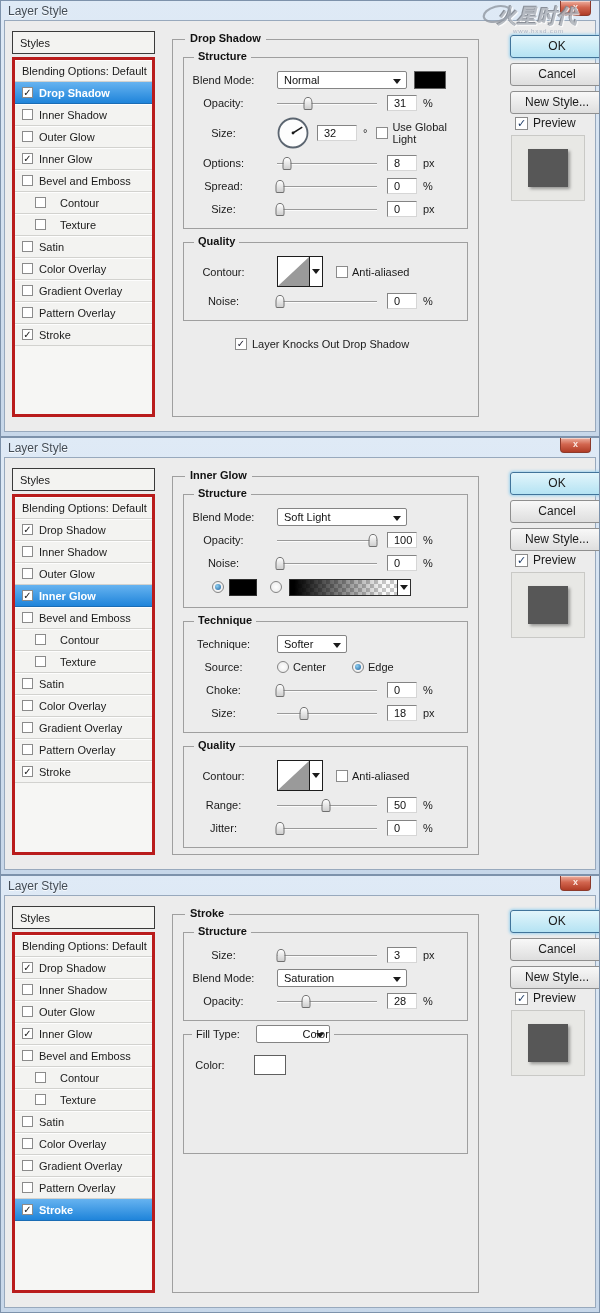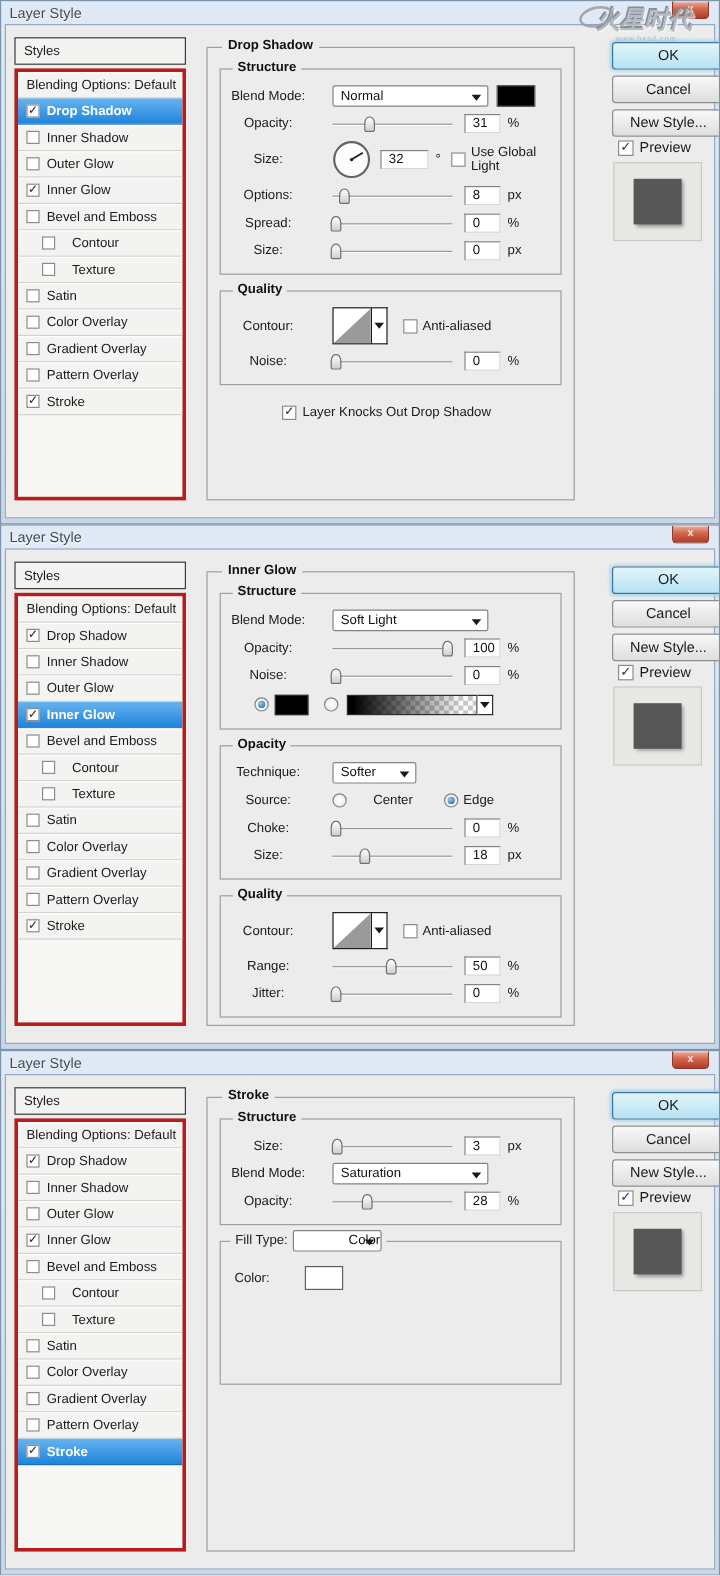--- a/index.html
+++ b/index.html
@@ -42,21 +42,21 @@
     border:1px solid #9f9f9f; }
   .main-legend { position:absolute; top:-8px; left:12px; background:#ececec; padding:0 5px;
     font-size:11px; font-weight:bold; color:#111; }
   .groups { position:absolute; inset:0; padding:17px 10px 0 10px; display:flex; flex-direction:column; }
   .group { position:relative; border:1px solid #9f9f9f; padding:12px 6px 9px 6px;
     display:flex; flex-direction:column; gap:3px; }
   .group + .group, .group + .nogroup, .nogroup + .group { margin-top:13px; }
   .group-legend { position:absolute; top:-8px; left:10px; background:#ececec; padding:0 4px;
     font-size:11px; font-weight:bold; color:#111; }
   .legend-combo { position:absolute; top:-10px; left:8px; background:#ececec; padding:0 4px;
-    display:flex; align-items:center; gap:4px; font-size:11px; color:#1a1a1a; }
+    display:flex; align-items:center; gap:16px; font-size:11px; color:#1a1a1a; }
   .group.fillgroup { padding-top:20px; }
   .nogroup { display:flex; flex-direction:column; }
 
   .row { display:flex; align-items:center; height:20px; font-size:11px; color:#1a1a1a; }
   .row.tall { height:34px; }
   .row.ch { height:33px; }
   .row-label { width:67px; flex:none; text-align:center; margin-right:20px; }
   .row-label.short { width:40px; }
 
   .combo { position:relative; height:18px; background:#fff; border:1px solid #848484;
@@ -411,32 +411,32 @@
                 <span class="radio sel" style="margin-left: 22px;"></span>
                 <span class="swatch" style="width: 28px; height: 17px; margin-left: 5px; background: rgb(0, 0, 0); border-color: rgb(46, 46, 46);"></span>
                 <span class="radio" style="margin-left: 13px;"></span>
                 <span class="gradbar" style="margin-left: 7px;"></span>
                 <span class="gradarrow">
                   <span class="tri"></span>
                 </span>
               </div>
             </div>
             <div class="group">
-              <span class="group-legend">Opacity</span>
+              <span class="group-legend">Technique</span>
               <div class="row">
                 <span class="row-label">Technique:</span>
                 <div class="combo" style="width: 70px;">
                   <span class="combo-val">Softer</span>
                   <span class="arr"></span>
                 </div>
               </div>
               <div class="row">
                 <span class="row-label">Source:</span>
                 <span class="radio"></span>
-                <span style="margin-left: 22px;">Center</span>
+                <span style="margin-left: 4px;">Center</span>
                 <span class="radio sel" style="margin-left: 26px;"></span>
                 <span style="margin-left: 4px;">Edge</span>
               </div>
               <div class="row">
                 <span class="row-label">Choke:</span>
                 <div class="slider">
                   <span class="slider-line"></span>
                   <span class="slider-thumb" style="left: 3px;"></span>
                 </div>
                 <div class="value-box">0</div>

